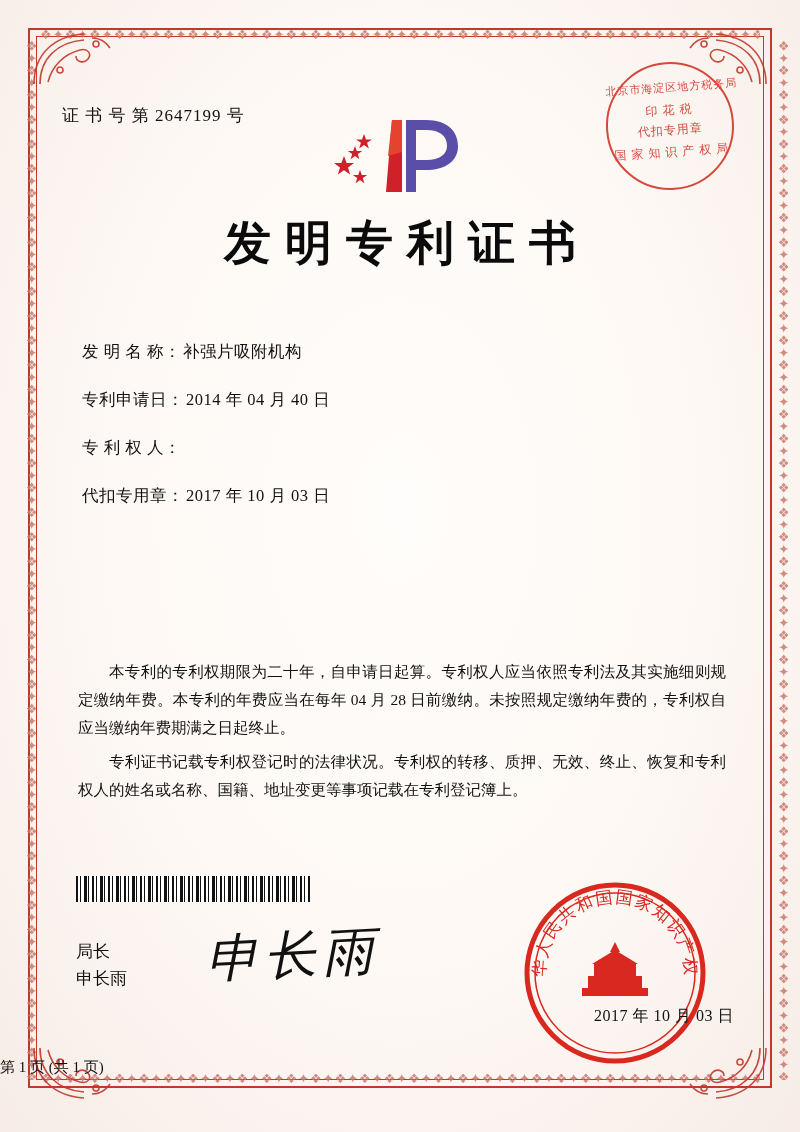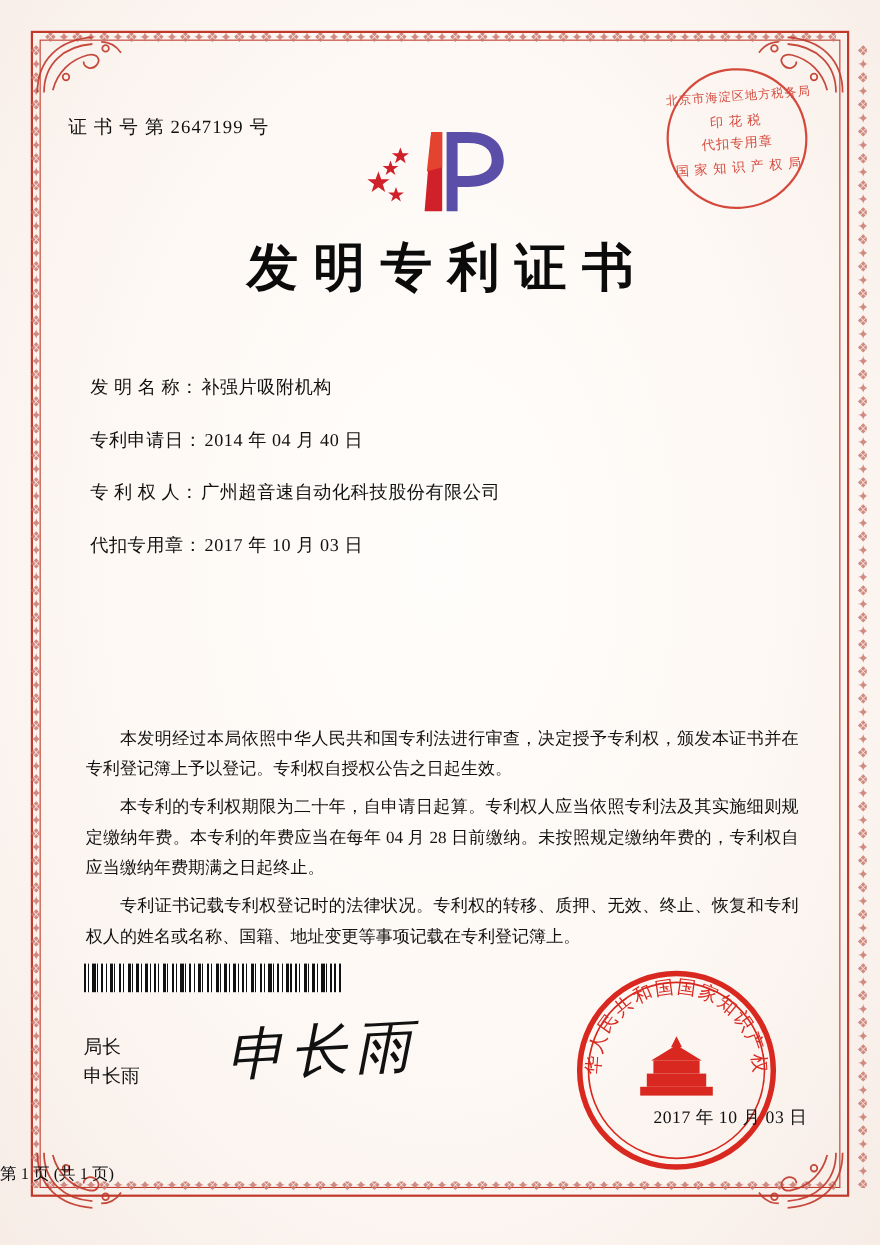--- a/index.html
+++ b/index.html
@@ -306,30 +306,28 @@
     <div class="field">
       <span class="label">发 明 名 称：</span>
       <span class="value">补强片吸附机构</span>
     </div>
     <div class="field">
       <span class="label">专利申请日：</span>
       <span class="value">2014 年 04 月 40 日</span>
     </div>
     <div class="field">
       <span class="label">专 利 权 人：</span>
-      <span class="value">广州超音速自动化科技股份有限公司</span>
     </div>
     <div class="field">
       <span class="label">代扣专用章：</span>
       <span class="value">2017 年 10 月 03 日</span>
     </div>
   </div>
 
   <div class="body">
-    <p>本发明经过本局依照中华人民共和国专利法进行审查，决定授予专利权，颁发本证书并在专利登记簿上予以登记。专利权自授权公告之日起生效。</p>
     <p>本专利的专利权期限为二十年，自申请日起算。专利权人应当依照专利法及其实施细则规定缴纳年费。本专利的年费应当在每年 04 月 28 日前缴纳。未按照规定缴纳年费的，专利权自应当缴纳年费期满之日起终止。</p>
     <p>专利证书记载专利权登记时的法律状况。专利权的转移、质押、无效、终止、恢复和专利权人的姓名或名称、国籍、地址变更等事项记载在专利登记簿上。</p>
   </div>
 
   <div class="barcode"></div>
 
   <div class="sign-label">
     <div>局长</div>
     <div>申长雨</div>
   </div>

